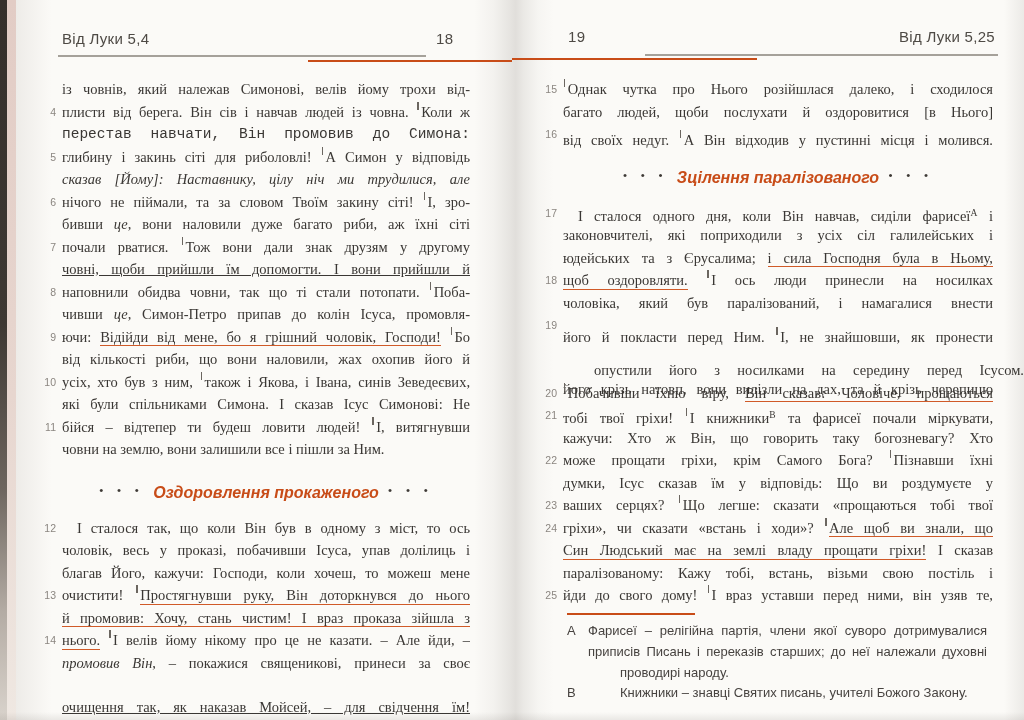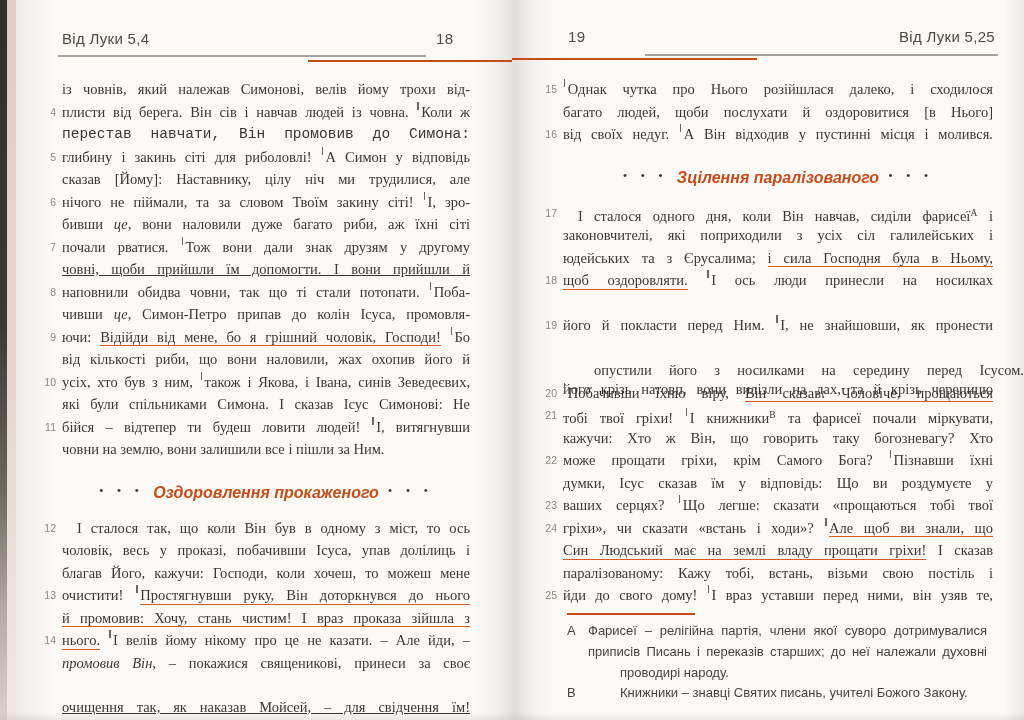--- a/index.html
+++ b/index.html
@@ -92,21 +92,21 @@
       <span class="vn" style="top: 420.5px;">11</span>
       <span class="vn" style="top: 521.5px;">12</span>
       <span class="vn" style="top: 589px;">13</span>
       <span class="vn" style="top: 634px;">14</span>
     </div>
   <div id="left-lines" class="textcol" style="left:62px; width:408px">
       <div class="line" style="top: 78px;"><span>із човнів, який належав Симонові, велів йому трохи від-</span></div>
       <div class="line" style="top: 100.5px;"><span>плисти від берега. Він сів і навчав людей із човна. </span><span class="tick"></span><span>Коли ж</span></div>
       <div class="line" style="top: 123px; font-family: Liberation Mono, monospace;"><span>перестав навчати, Він промовив до Симона: Відпливи на</span></div>
       <div class="line" style="top: 145.5px;"><span>глибину і закинь сіті для риболовлі! </span><span class="tick"></span><span>А Симон у відповідь</span></div>
-      <div class="line" style="top: 168px;"><span>сказав [Йому]: Наставнику, цілу ніч ми трудилися, але</span></div>
+      <div class="line" style="top: 168px; font-style: italic;"><span>сказав [Йому]: Наставнику, цілу ніч ми трудилися, але</span></div>
       <div class="line" style="top: 190.5px;"><span>нічого не піймали, та за словом Твоїм закину сіті! </span><span class="tick"></span><span>І, зро-</span></div>
       <div class="line" style="top: 213px;"><span>бивши </span><span class="it">це</span><span>, вони наловили дуже багато риби, аж їхні сіті</span></div>
       <div class="line" style="top: 235.5px;"><span>почали рватися. </span><span class="tick"></span><span>Тож вони дали знак друзям у другому</span></div>
       <div class="line" style="top: 258px; text-decoration: underline;"><span>човні, щоби прийшли їм допомогти. І вони прийшли й</span></div>
       <div class="line" style="top: 280.5px;"><span>наповнили обидва човни, так що ті стали потопати. </span><span class="tick"></span><span>Поба-</span></div>
       <div class="line" style="top: 303px;"><span>чивши </span><span class="it">це</span><span>, Симон-Петро припав до колін Ісуса, промовля-</span></div>
       <div class="line" style="top: 325.5px;"><span>ючи: </span><span class="u" style="border-bottom-color: rgb(208, 90, 40);">Відійди від мене, бо я грішний чоловік, Господи!</span><span> </span><span class="tick"></span><span>Бо</span></div>
       <div class="line" style="top: 348px;"><span>від кількості риби, що вони наловили, жах охопив його й</span></div>
       <div class="line" style="top: 370.5px;"><span>усіх, хто був з ним, </span><span class="tick"></span><span>також і Якова, і Івана, синів Зеведеєвих,</span></div>
       <div class="line" style="top: 393px;"><span>які були спільниками Симона. І сказав Ісус Симонові: Не</span></div>
@@ -131,27 +131,28 @@
       <span class="vn" style="top: 386.5px;">20</span>
       <span class="vn" style="top: 409px;">21</span>
       <span class="vn" style="top: 454px;">22</span>
       <span class="vn" style="top: 499px;">23</span>
       <span class="vn" style="top: 521.5px;">24</span>
       <span class="vn" style="top: 589px;">25</span>
     </div>
   <div id="right-lines" class="textcol" style="left:563px; width:430px">
       <div class="line" style="top: 78px;"><span class="tick"></span><span>Однак чутка про Нього розійшлася далеко, і сходилося</span></div>
       <div class="line" style="top: 100.5px;"><span>багато людей, щоби послухати й оздоровитися [в Нього]</span></div>
-      <div class="line" style="top: 123px;"><span>від своїх недуг. </span><span class="tick"></span><span>А Він відходив у пустинні місця і молився.</span></div>
+      <div class="line" style="top: 129px;"><span>від своїх недуг. </span><span class="tick"></span><span>А Він відходив у пустинні місця і молився.</span></div>
       <div class="heading" style="top: 162.5px;"><span class="dots">• • •</span><span class="htxt" style="color: rgb(200, 76, 24);">Зцілення паралізованого</span><span class="dots">• • •</span></div>
       <div class="line ind" style="top: 201.5px;"><span>І сталося одного дня, коли Він навчав, сиділи фарисеї</span><span class="fnref">А</span><span> і</span></div>
       <div class="line" style="top: 224px;"><span>законовчителі, які поприходили з усіх сіл галилейських і</span></div>
       <div class="line" style="top: 246.5px;"><span>юдейських та з Єрусалима; </span><span class="u" style="border-bottom-color: rgb(208, 90, 40);">і сила Господня була в Ньому,</span></div>
       <div class="line" style="top: 269px;"><span class="u" style="border-bottom-color: rgb(208, 90, 40);">щоб оздоровляти.</span><span> </span><span class="tick"></span><span>І ось люди принесли на носилках</span></div>
-      <div class="line" style="top: 314px;"><span>його й покласти перед Ним. </span><span class="tick"></span><span>І, не знайшовши, як пронести</span></div>
+      <div class="line" style="top: 291.5px;"><span>чоловіка, який був паралізований, і намагалися внести</span></div>
+      <div class="line" style="top: 326px;"><span>його й покласти перед Ним. </span><span class="tick"></span><span>І, не знайшовши, як пронести</span></div>
       <div class="line" style="top: 336.5px; margin-top: 41px;"><span>його крізь натовп, вони вилізли на дах, та й крізь черепицю</span></div>
       <div class="line" style="top: 359px; margin-left: 31px;"><span>опустили його з носилками на середину перед Ісусом.</span></div>
       <div class="line" style="top: 381.5px;"><span class="tick"></span><span>Побачивши їхню віру, </span><span class="u" style="border-bottom-color: rgb(208, 90, 40);">Він сказав: Чоловіче, прощаються</span></div>
       <div class="line" style="top: 404px;"><span class="u" style="border-bottom-color: rgb(208, 90, 40);">тобі твої гріхи!</span><span> </span><span class="tick"></span><span>І книжники</span><span class="fnref">В</span><span> та фарисеї почали міркувати,</span></div>
       <div class="line" style="top: 426.5px;"><span>кажучи: Хто ж Він, що говорить таку богозневагу? Хто</span></div>
       <div class="line" style="top: 449px;"><span>може прощати гріхи, крім Самого Бога? </span><span class="tick"></span><span>Пізнавши їхні</span></div>
       <div class="line" style="top: 471.5px;"><span>думки, Ісус сказав їм у відповідь: Що ви роздумуєте у</span></div>
       <div class="line" style="top: 494px;"><span>ваших серцях? </span><span class="tick"></span><span>Що легше: сказати «прощаються тобі твої</span></div>
       <div class="line" style="top: 516.5px;"><span>гріхи», чи сказати «встань і ходи»? </span><span class="tick"></span><span class="u" style="border-bottom-color: rgb(208, 90, 40);">Але щоб ви знали, що</span></div>
       <div class="line" style="top: 539px;"><span class="u" style="border-bottom-color: rgb(208, 90, 40);">Син Людський має на землі владу прощати гріхи!</span><span> І сказав</span></div>

